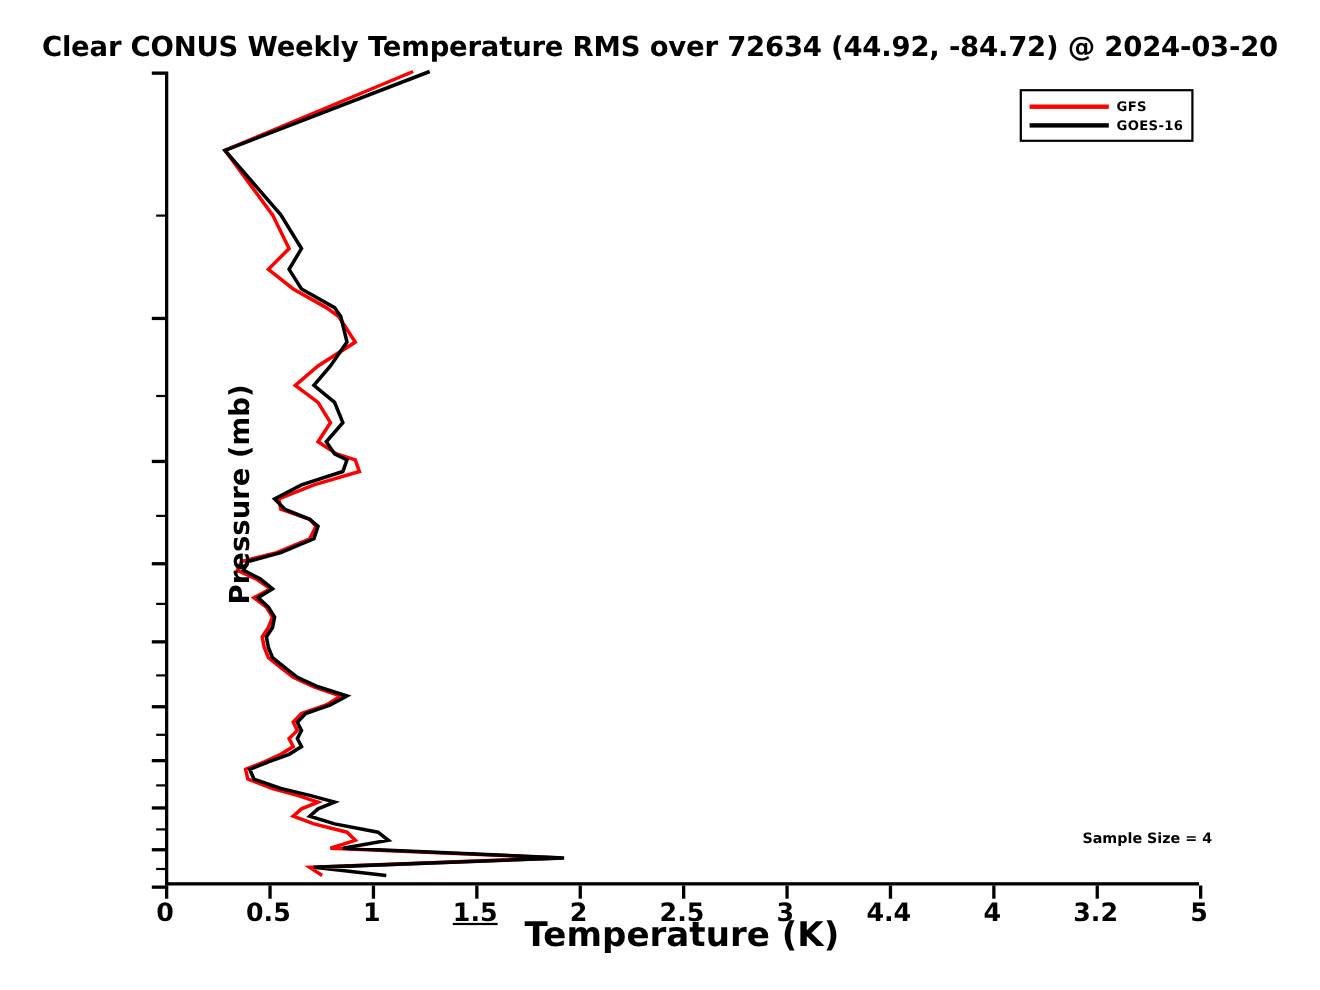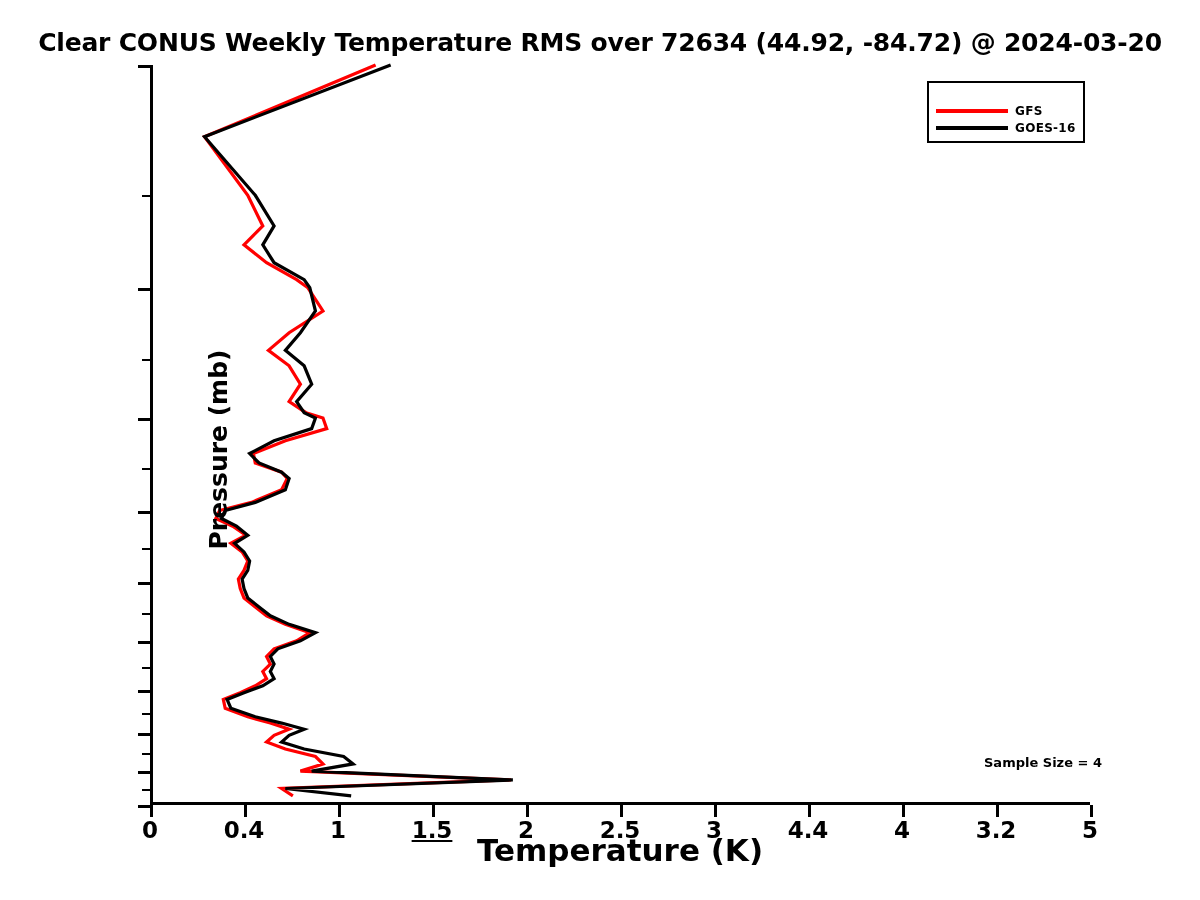--- a/index.html
+++ b/index.html
@@ -22,21 +22,21 @@
   .xlabel{position:absolute;top:752px;font-size:23px;font-weight:bold;
           transform:translateX(-50%);white-space:nowrap;}
 
   #xaxis-title{position:absolute;left:150px;top:832px;width:940px;text-align:center;
                font-size:31px;font-weight:bold;}
   #yaxis-title{position:absolute;left:-302px;top:370px;width:740px;text-align:center;
                font-size:25px;font-weight:bold;transform:rotate(-90deg);
                transform-origin:center center;}
 
   #legend{position:absolute;left:777px;top:16px;border:2px solid #000;background:#fff;
-          padding:19px 7px 5px 7px;}
+          padding:5px 7px 5px 7px;}
   .legrow{display:flex;align-items:center;height:17px;}
   .legline{width:72px;height:0;margin-right:7px;}
   .legtext{font-size:12px;font-weight:bold;letter-spacing:0.3px;}
 
   #samplesize{position:absolute;left:795px;top:690px;font-size:13px;font-weight:bold;
               white-space:nowrap;margin-left:39px;}
 
   svg.curves{position:absolute;left:0;top:0;width:940px;height:740px;overflow:visible;}
 </style>
 </head>
@@ -78,21 +78,21 @@
         <div class="xtick" style="left: 376px;"></div>
         <div class="xtick" style="left: 470px;"></div>
         <div class="xtick" style="left: 564px;"></div>
         <div class="xtick" style="left: 658px;"></div>
         <div class="xtick" style="left: 752px;"></div>
         <div class="xtick" style="left: 846px;"></div>
         <div class="xtick" style="left: 940px;"></div>
       </div>
     <div id="xlabels">
         <div class="xlabel" style="left: 0px;">0</div>
-        <div class="xlabel" style="left: 94px;">0.4</div>
+        <div class="xlabel" style="left: 94px;">0.5</div>
         <div class="xlabel" style="left: 188px;">1</div>
         <div class="xlabel" style="left: 282px; text-decoration: underline;">1.5</div>
         <div class="xlabel" style="left: 376px;">2</div>
         <div class="xlabel" style="left: 470px;">2.5</div>
         <div class="xlabel" style="left: 564px;">3</div>
         <div class="xlabel" style="left: 658px;">4.4</div>
         <div class="xlabel" style="left: 752px;">4</div>
         <div class="xlabel" style="left: 846px;">3.2</div>
         <div class="xlabel" style="left: 940px;">5</div>
       </div>

